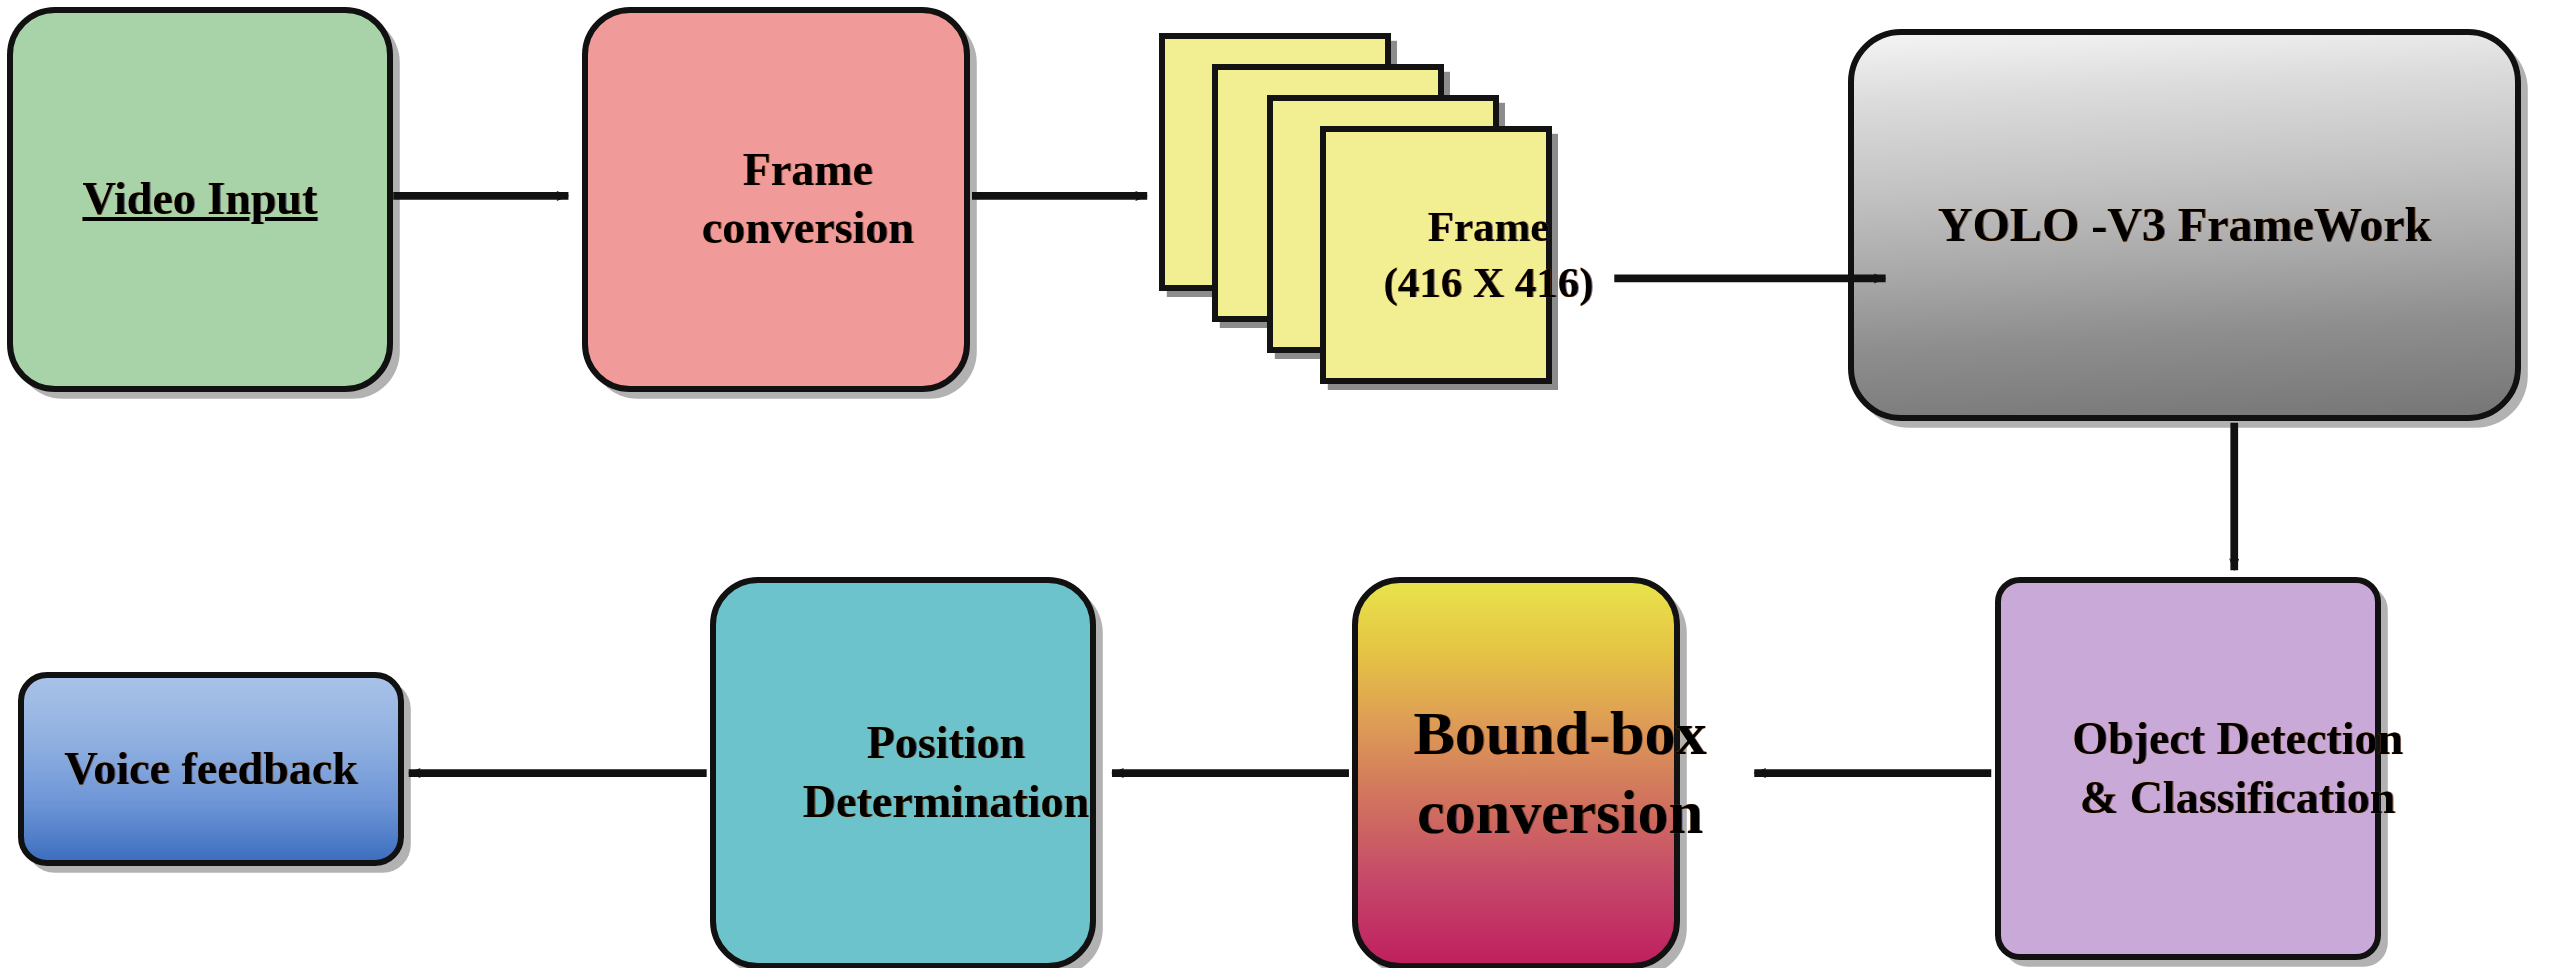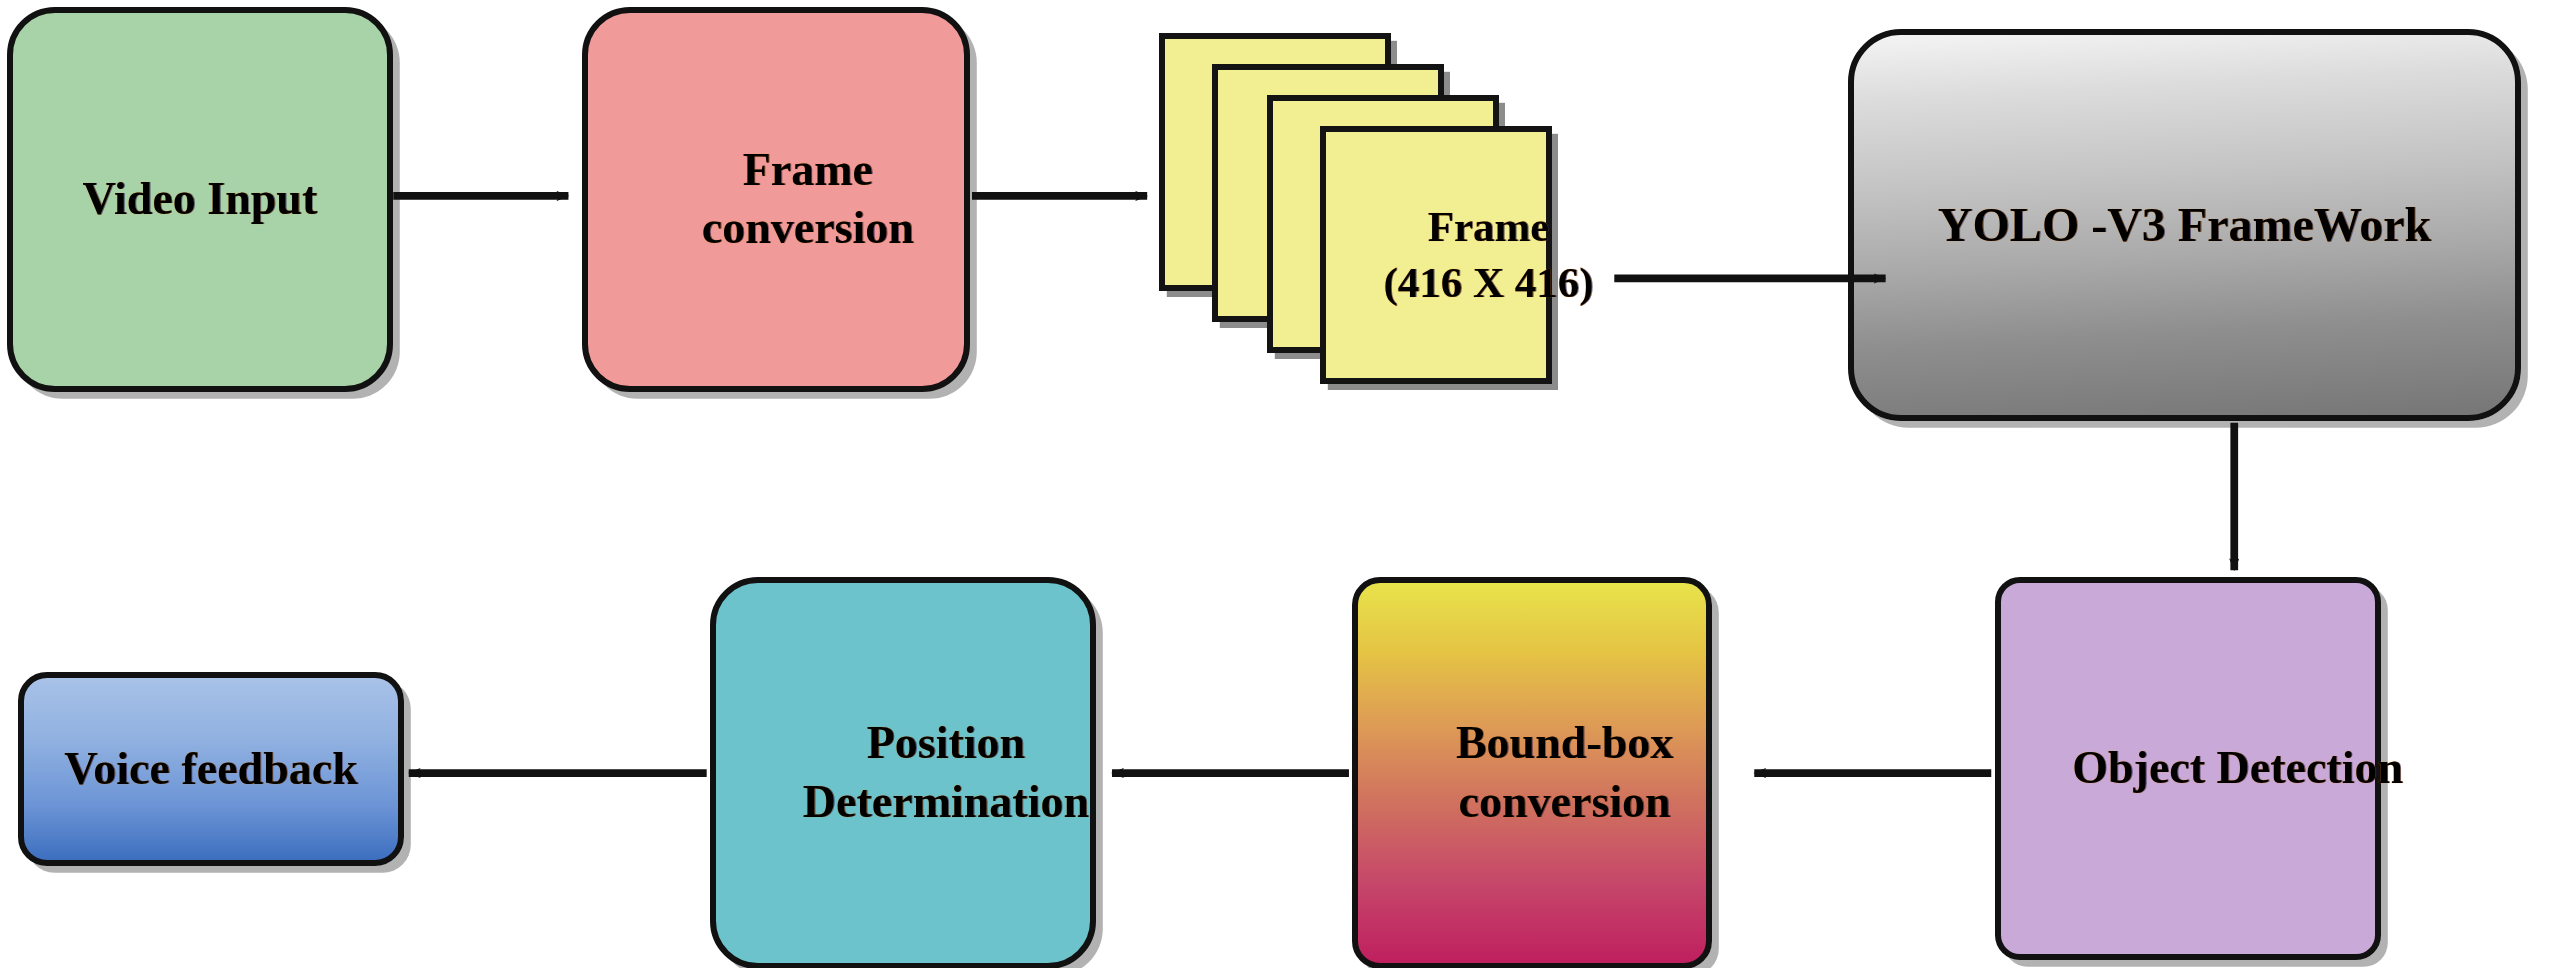--- a/index.html
+++ b/index.html
@@ -36,43 +36,43 @@
     display: block;
     width: 130%;
     text-shadow: 0 0 0.9px rgba(255,140,0,0.9), 0.9px 0 0 rgba(0,0,80,0.55);
   }
 
   
   #n-video {
     left: 6.9px; top: 6.9px; width: 386px; height: 385px;
     background: #a8d3a9;
     font-size: 46px;
+    text-decoration: underline;
   }
   #n-frameconv {
     left: 582px; top: 6.9px; width: 388px; height: 385px;
     background: #f09a99;
     font-size: 46px;
   }
   #n-yolo {
     left: 1848px; top: 29px; width: 673px; height: 392px;
     border-radius: 53px;
     background: linear-gradient(177deg, #f4f4f4 0%, #dcdcdc 16%, #c3c3c3 38%, #a9a9a9 58%, #8e8e8e 76%, #767676 100%);
     font-size: 48px;
   }
   #n-objdet {
     left: 1995px; top: 577px; width: 386px; height: 383px;
     background: #c9a9d8;
     font-size: 46px;
     border-radius: 25px;
   }
   #n-bbox {
-    left: 1352px; top: 577px; width: 360px; height: 392px;
+    left: 1352px; top: 577px; width: 328px; height: 392px;
     background: linear-gradient(180deg, #e8e34b 0%, #e5c444 18%, #dd9a56 38%, #d0715f 58%, #c5456a 80%, #bf1f5e 100%);
-    font-size: 46px;
-    border-radius: 28px;
+    font-size: 62px;
   }
   #n-posdet {
     left: 710px; top: 577px; width: 386px; height: 392px;
     background: #6cc3cc;
     font-size: 46px;
   }
   #n-voice {
     left: 18px; top: 672px; width: 386px; height: 194px;
     border-radius: 29px;
     background: linear-gradient(180deg, #a8c2e8 0%, #8fb0e0 35%, #6c94d6 70%, #3d6fbf 100%);
@@ -139,20 +139,21 @@
     </div>
   </div>
 
   <div class="node" id="n-yolo">
     <span class="lbl">YOLO -V3 FrameWork</span>
   </div>
 
   <div class="node" id="n-objdet">
     <span>
       <span class="lbl">Object Detection</span>
+      <span class="lbl">&amp; Classification</span>
     </span>
   </div>
 
   <div class="node" id="n-bbox">
     <span>
       <span class="lbl">Bound-box</span>
       <span class="lbl">conversion</span>
     </span>
   </div>
 

